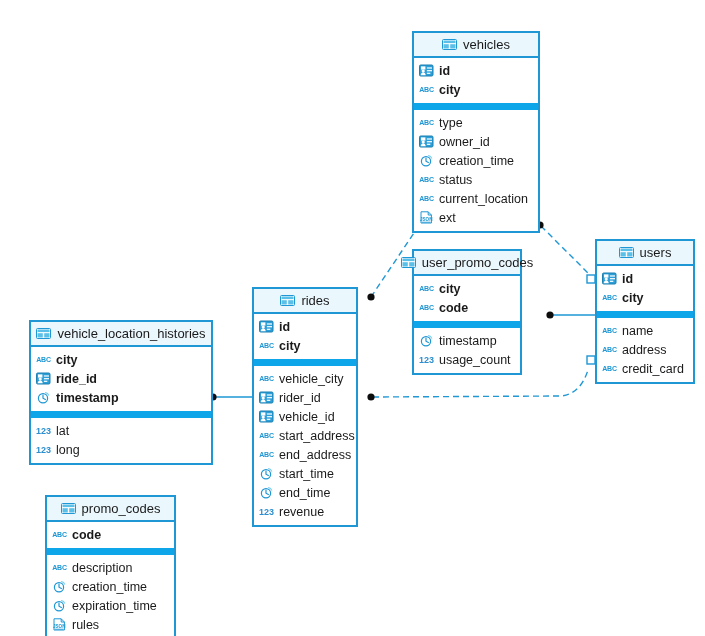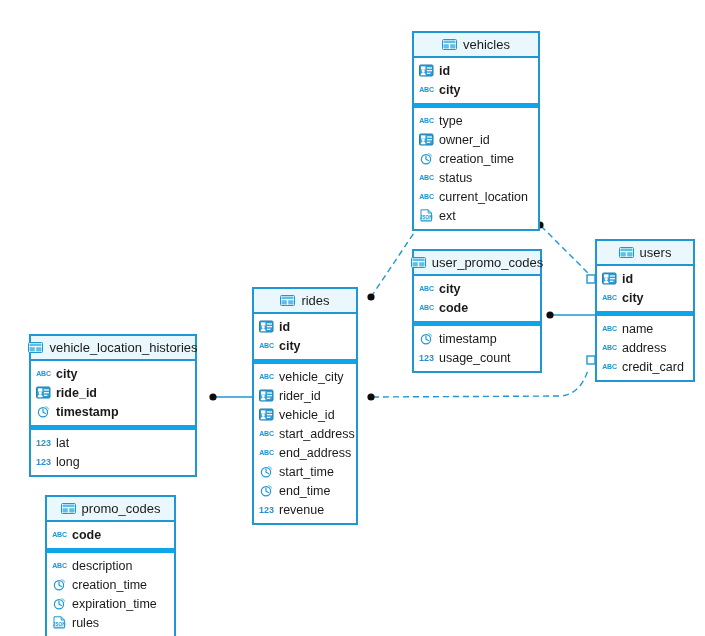--- a/index.html
+++ b/index.html
@@ -41,21 +41,21 @@
   }
   .table-title {
     font-size: 13px;
     color: #1a1a1a;
     white-space: nowrap;
   }
   .section {
     padding: 3px 0 4px 0;
   }
   .section.keys {
-    border-bottom: 5px solid #0ea5e9;
+    border-bottom: 7px solid #0ea5e9;
   }
   .field-row {
     display: flex;
     align-items: center;
     gap: 5px;
     height: 19px;
     padding-left: 5px;
     box-sizing: border-box;
   }
   .field-name {
@@ -218,21 +218,21 @@
                 <path d="M2 0.8 L9.2 0.8 L12.4 4 L12.4 12 L2 12 Z" fill="#ffffff" stroke="#1e97d4" stroke-width="1"></path>
                 <path d="M9.2 0.8 L9.2 4 L12.4 4" fill="none" stroke="#1e97d4" stroke-width="1"></path>
                 <text x="7.2" y="10.4" text-anchor="middle" class="json-txt">JSON</text>
                 <line x1="3" y1="11.2" x2="11.4" y2="11.2" stroke="#1e97d4" stroke-width="0.8"></line>
               </svg>
             </span>
             <span class="field-name">ext</span>
           </div>
         </div>
       </div>
-      <div class="table-box" style="left: 412px; top: 249px; width: 130px;">
+      <div class="table-box" style="left: 412px; top: 249px; width: 110px;">
         <div class="table-header">
           <span class="icon">
             <svg width="15" height="13" viewBox="0 0 15 13">
               <rect x="0.5" y="1.5" width="14" height="10" rx="1" fill="#ffffff" stroke="#1e97d4"></rect>
               <rect x="1.5" y="2.5" width="12" height="2.6" fill="#5bc0e8"></rect>
               <rect x="1.5" y="6.2" width="5.3" height="4.3" fill="#5bc0e8"></rect>
               <rect x="8.2" y="6.2" width="5.3" height="4.3" fill="#5bc0e8"></rect>
             </svg>
           </span>
           <span class="table-title">user_promo_codes</span>
@@ -451,21 +451,21 @@
           <div class="field-row">
             <span class="icon">
               <svg width="15" height="13" viewBox="0 0 15 13">
                 <text x="7.5" y="10" text-anchor="middle" class="num-txt">123</text>
               </svg>
             </span>
             <span class="field-name">revenue</span>
           </div>
         </div>
       </div>
-      <div class="table-box" style="left: 29px; top: 334px; width: 168px;">
+      <div class="table-box" style="left: 29px; top: 320px; width: 184px;">
         <div class="table-header">
           <span class="icon">
             <svg width="15" height="13" viewBox="0 0 15 13">
               <rect x="0.5" y="1.5" width="14" height="10" rx="1" fill="#ffffff" stroke="#1e97d4"></rect>
               <rect x="1.5" y="2.5" width="12" height="2.6" fill="#5bc0e8"></rect>
               <rect x="1.5" y="6.2" width="5.3" height="4.3" fill="#5bc0e8"></rect>
               <rect x="8.2" y="6.2" width="5.3" height="4.3" fill="#5bc0e8"></rect>
             </svg>
           </span>
           <span class="table-title">vehicle_location_histories</span>

